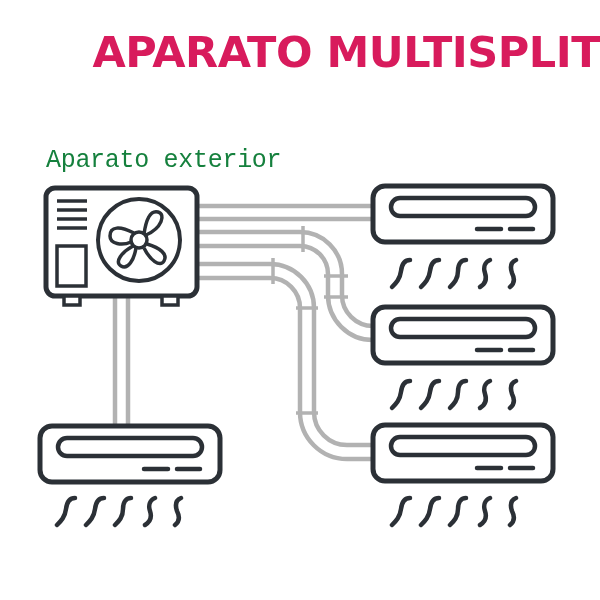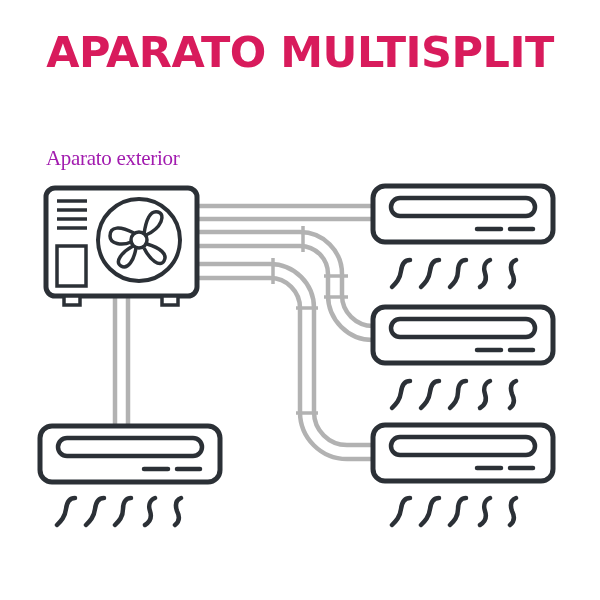--- a/index.html
+++ b/index.html
@@ -1,24 +1,24 @@
 <!DOCTYPE html>
 <html><head>
   <meta charset="utf-8">
   <style>
     html, body { margin: 0; padding: 0; background: #ffffff; }
     body { width: 600px; height: 600px; position: relative; overflow: hidden; font-family: "DejaVu Sans", sans-serif; }
     .title {
-      position: absolute; left: 0; top: 24px; width: 600px; text-align: center;
+      position: absolute; left: 0; top: 24px; width: 600px; text-align: right;
       font-family: "DejaVu Sans", sans-serif; font-weight: bold; font-size: 43px;
       letter-spacing: -0.5px; line-height: 56px;
     }
     .label {
       position: absolute; left: 46px; top: 146px;
-      font-family: Liberation Serif, serif; font-size: 21px; color: #a21caf;
+      font-family: Liberation Mono, monospace; font-size: 25px; color: #15803d;
       letter-spacing: -0.3px;
     }
     svg.diagram { position: absolute; left: 0; top: 0; }
   </style>
 </head>
 <body>
 
 <div class="title" id="title" style="color: rgb(216, 27, 92);">APARATO MULTISPLIT</div>
 <div class="label">Aparato exterior</div>
 

